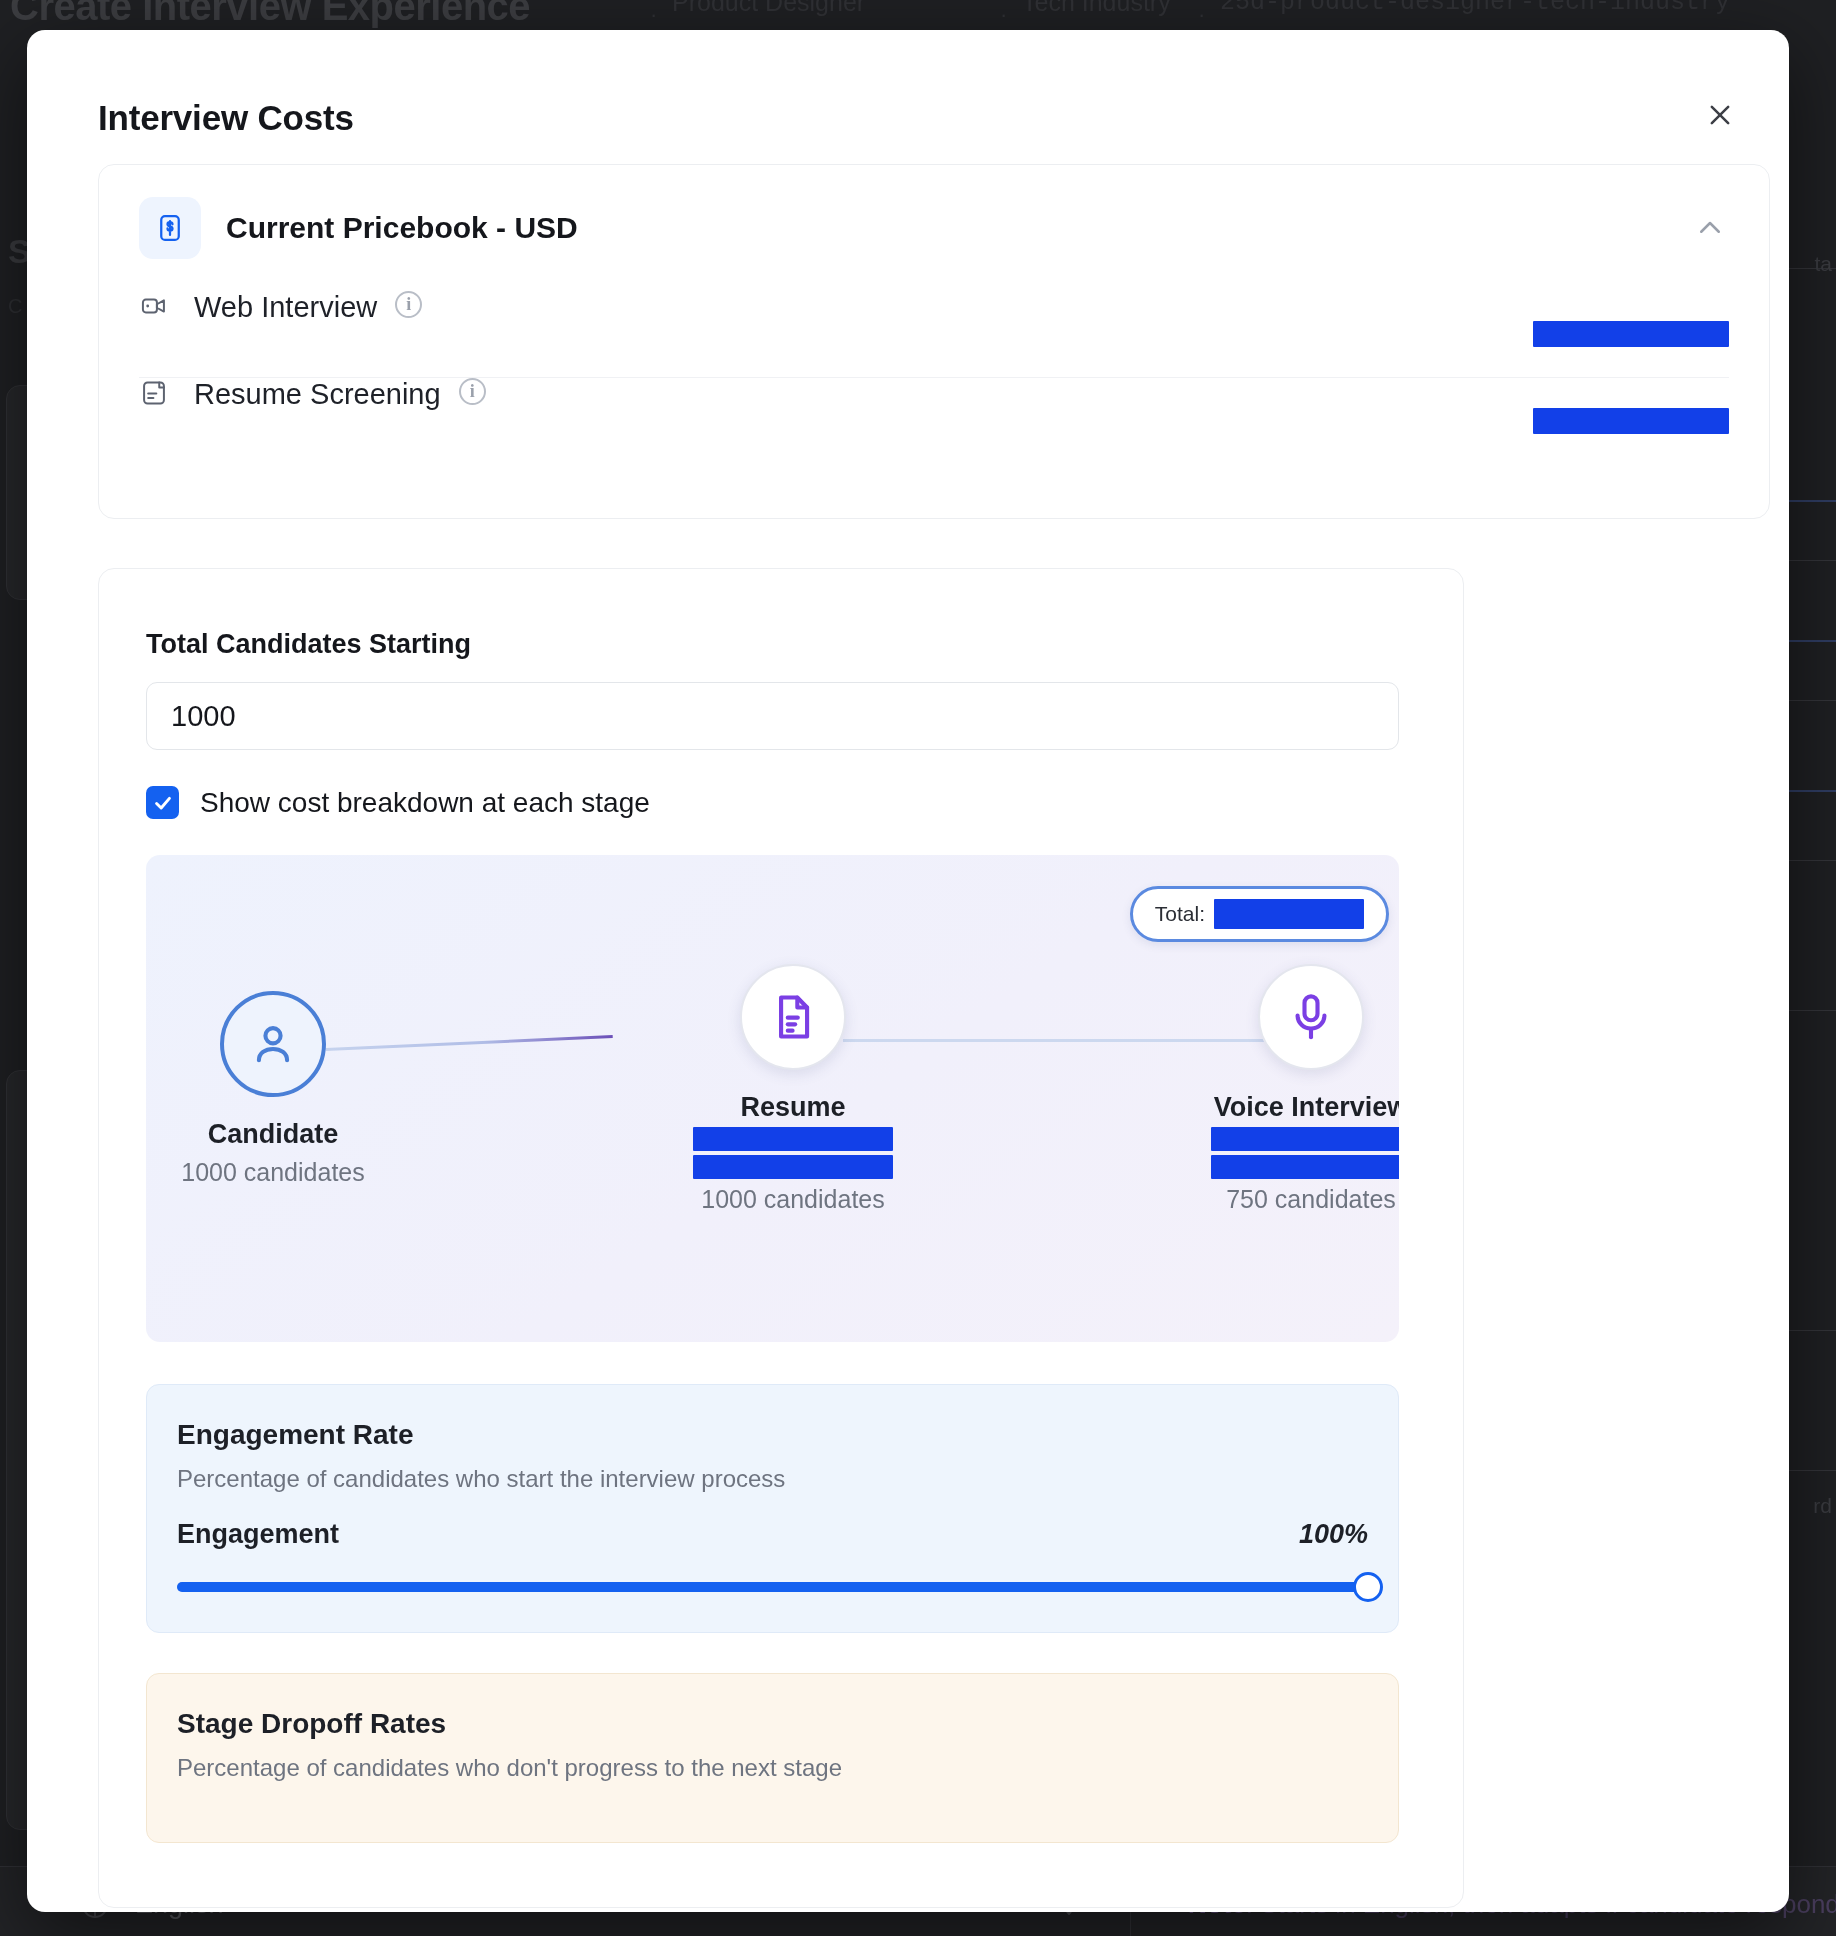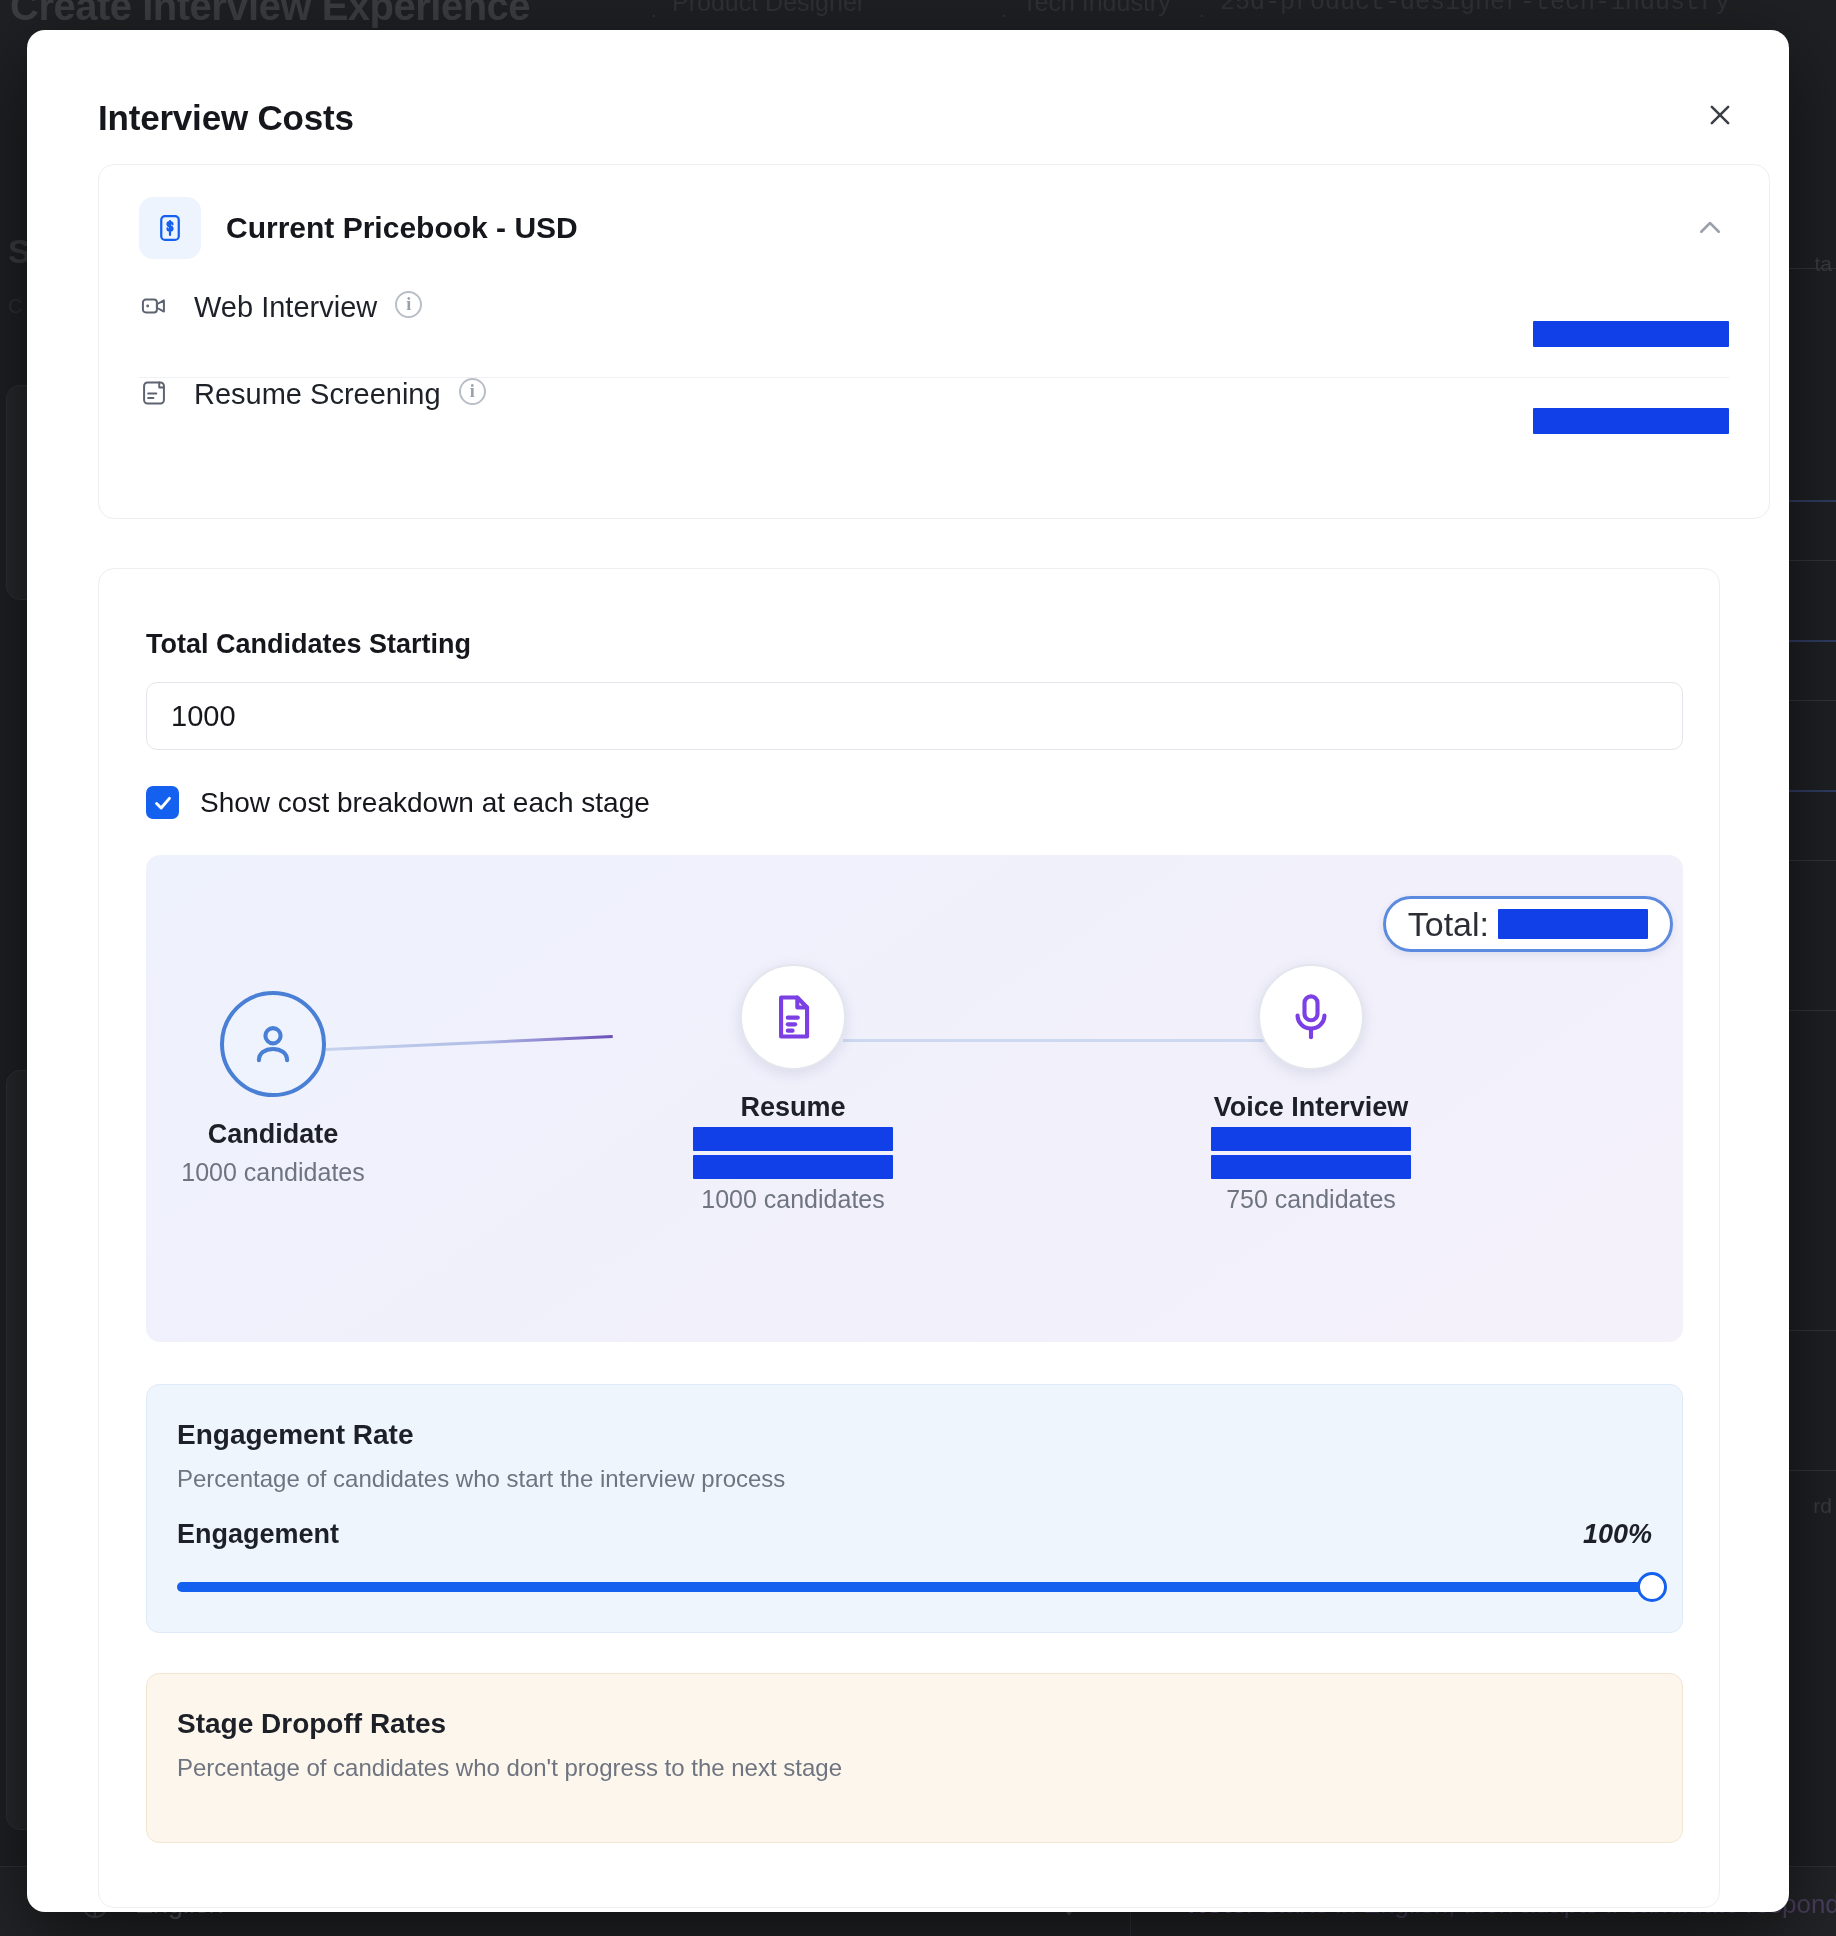--- a/index.html
+++ b/index.html
@@ -260,26 +260,26 @@
     margin-left: auto;
     display: flex;
     align-items: center;
   }
 
   
   .estimator {
     position: absolute;
     left: 71px;
     top: 538px;
-    width: 1622px;
+    width: 1366px;
     min-height: 1340px;
     border: 1px solid #eceef1;
     border-radius: 16px;
     background: #fff;
-    padding: 60px 36px 0 47px;
+    padding: 60px 64px 0 47px;
   }
   .field-label {
     font-size: 27px;
     font-weight: 700;
     color: #15171c;
   }
   .num-input {
     margin-top: 22px;
     width: 100%;
     height: 68px;
@@ -318,30 +318,30 @@
     position: relative;
     margin-top: 36px;
     height: 487px;
     border-radius: 14px;
     background: linear-gradient(145deg,#eef2fd 0%, #f1f0fb 55%, #f4f1fa 100%);
     overflow: hidden;
   }
   .total-pill {
     position: absolute;
     right: 10px;
-    top: 41px;
+    top: 31px;
     height: 56px;
     min-width: 230px;
     border: 3px solid #5b8ae0;
     border-radius: 28px;
     background: #fff;
     display: flex;
     align-items: center;
     padding: 0 22px;
-    font-size: 34px;
+    font-size: 21px;
     color: #2b2e35;
     box-shadow: 0 3px 10px rgba(40,60,120,.10);
   }
   .total-pill .redact { margin-left: 9px; height: 30px; }
 
   .node {
     position: absolute;
     text-align: center;
     width: 300px;
   }

